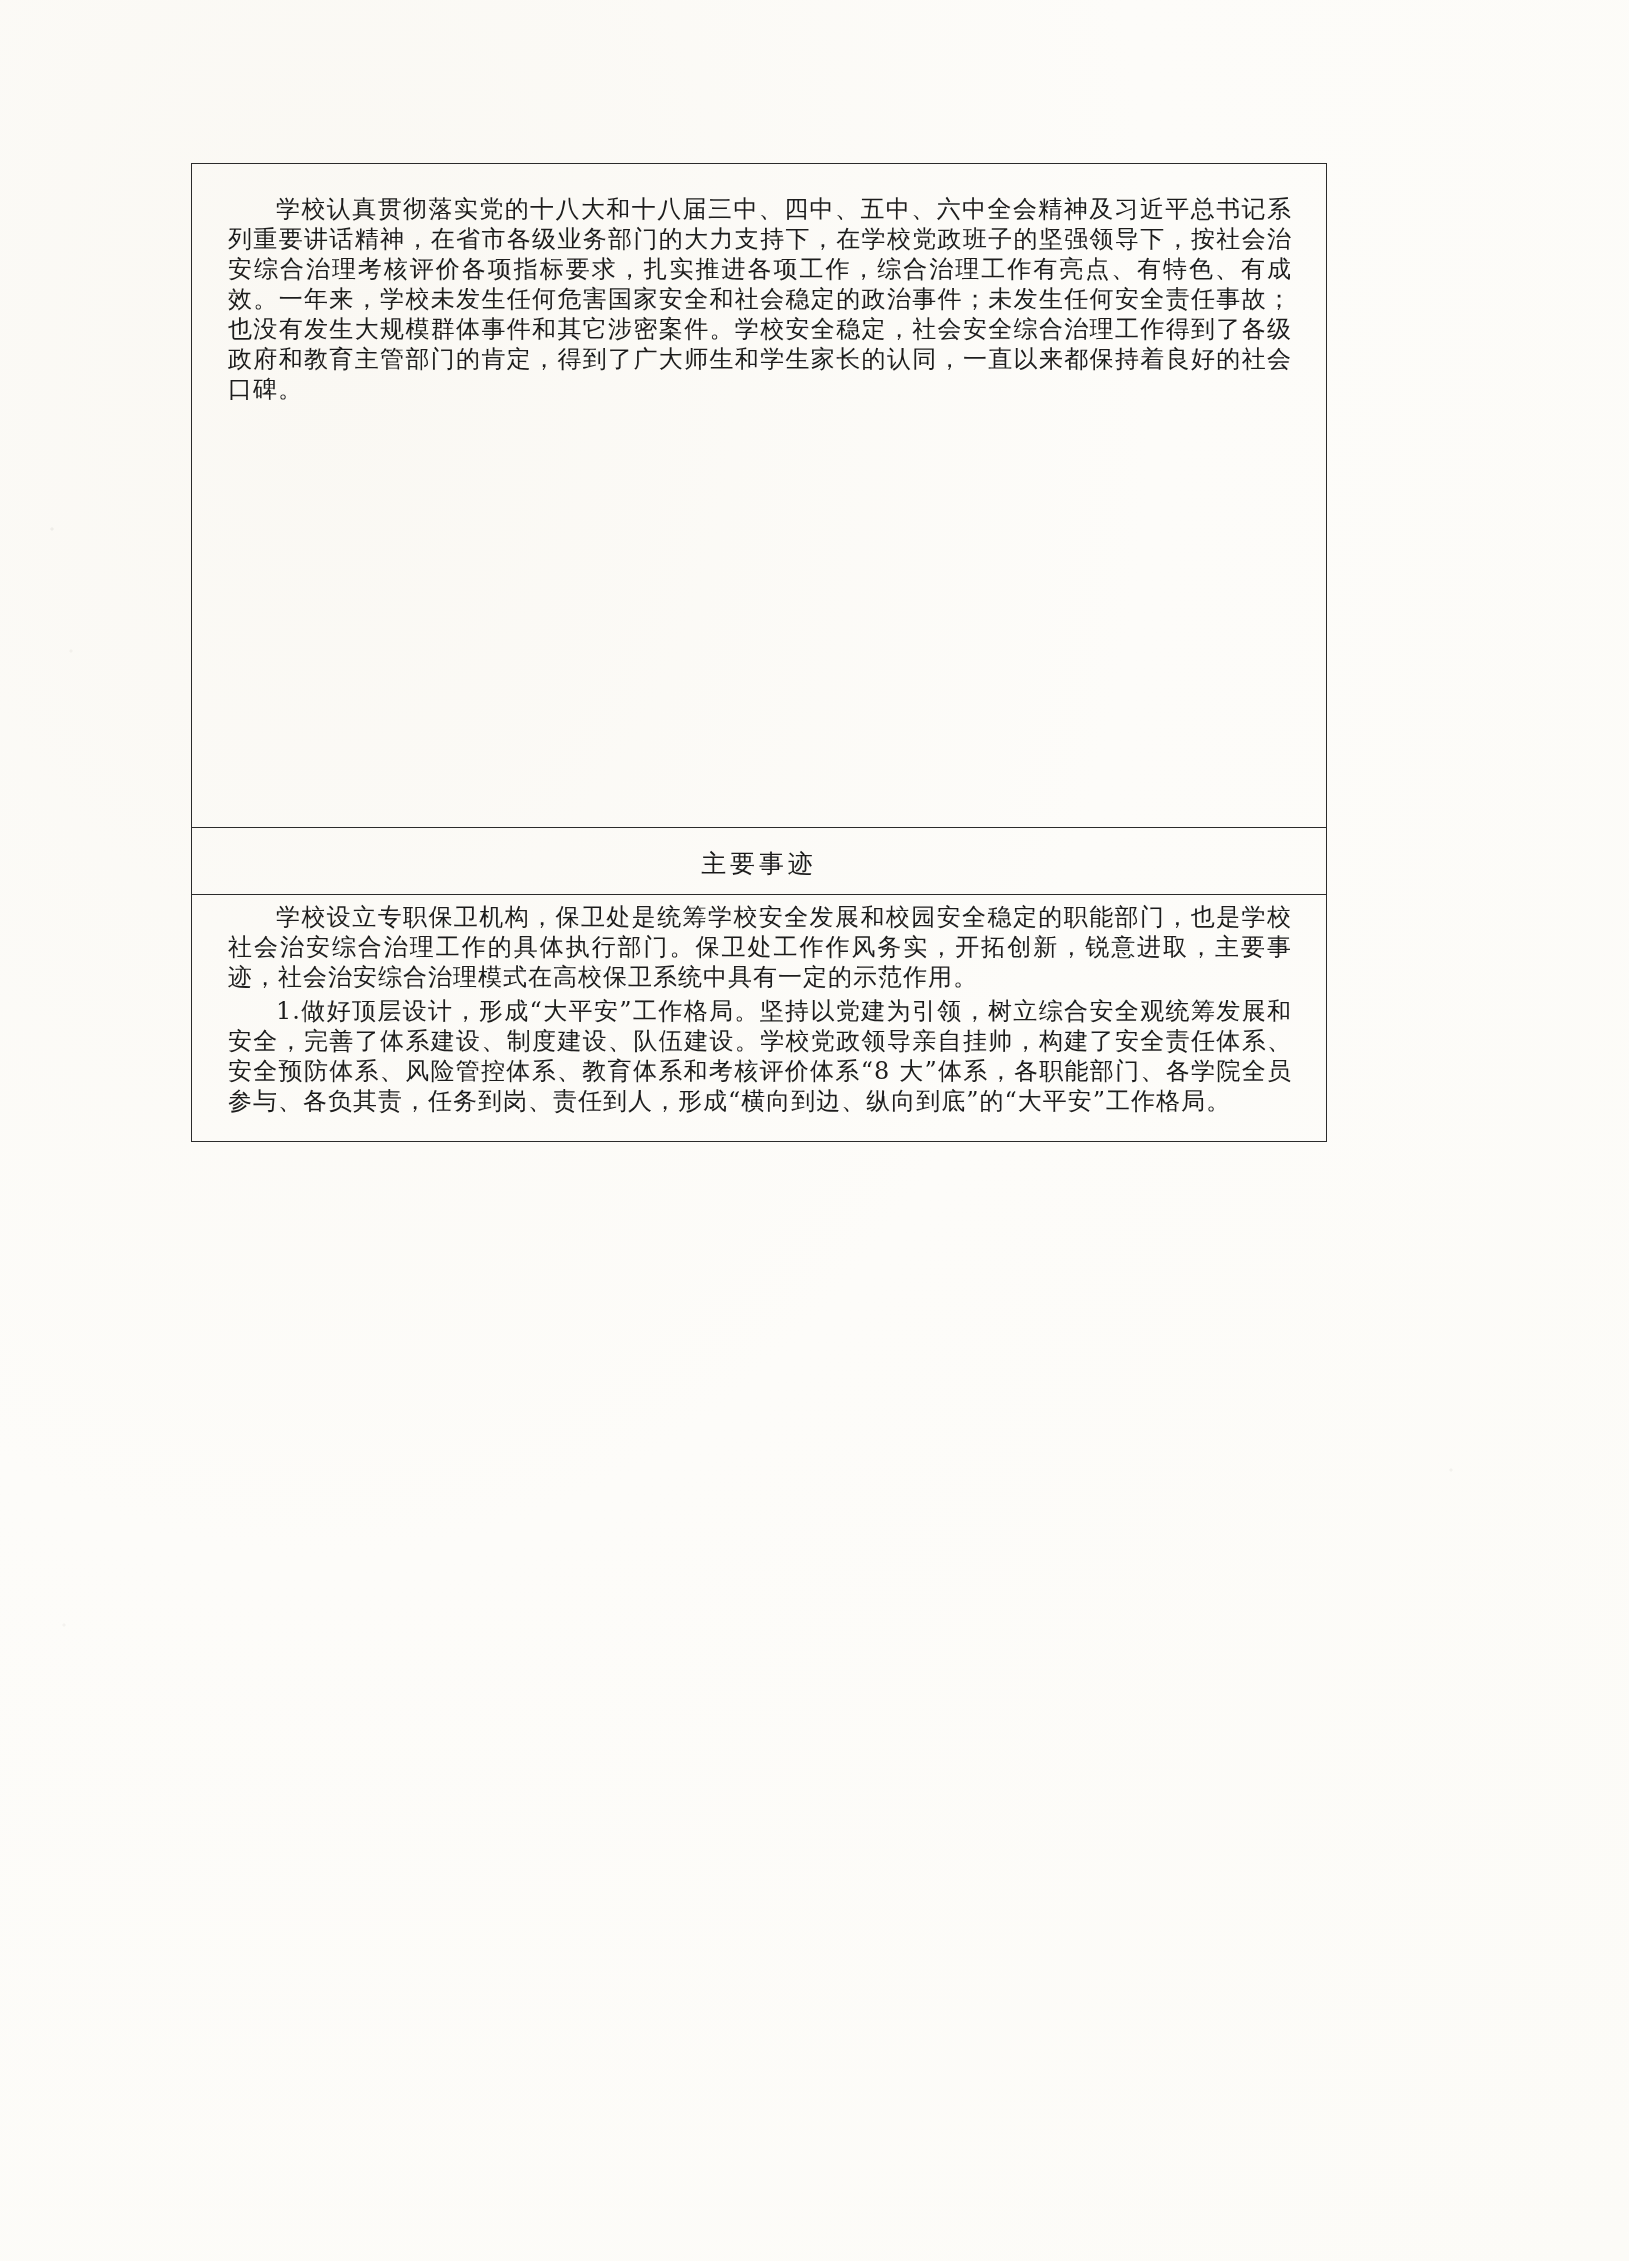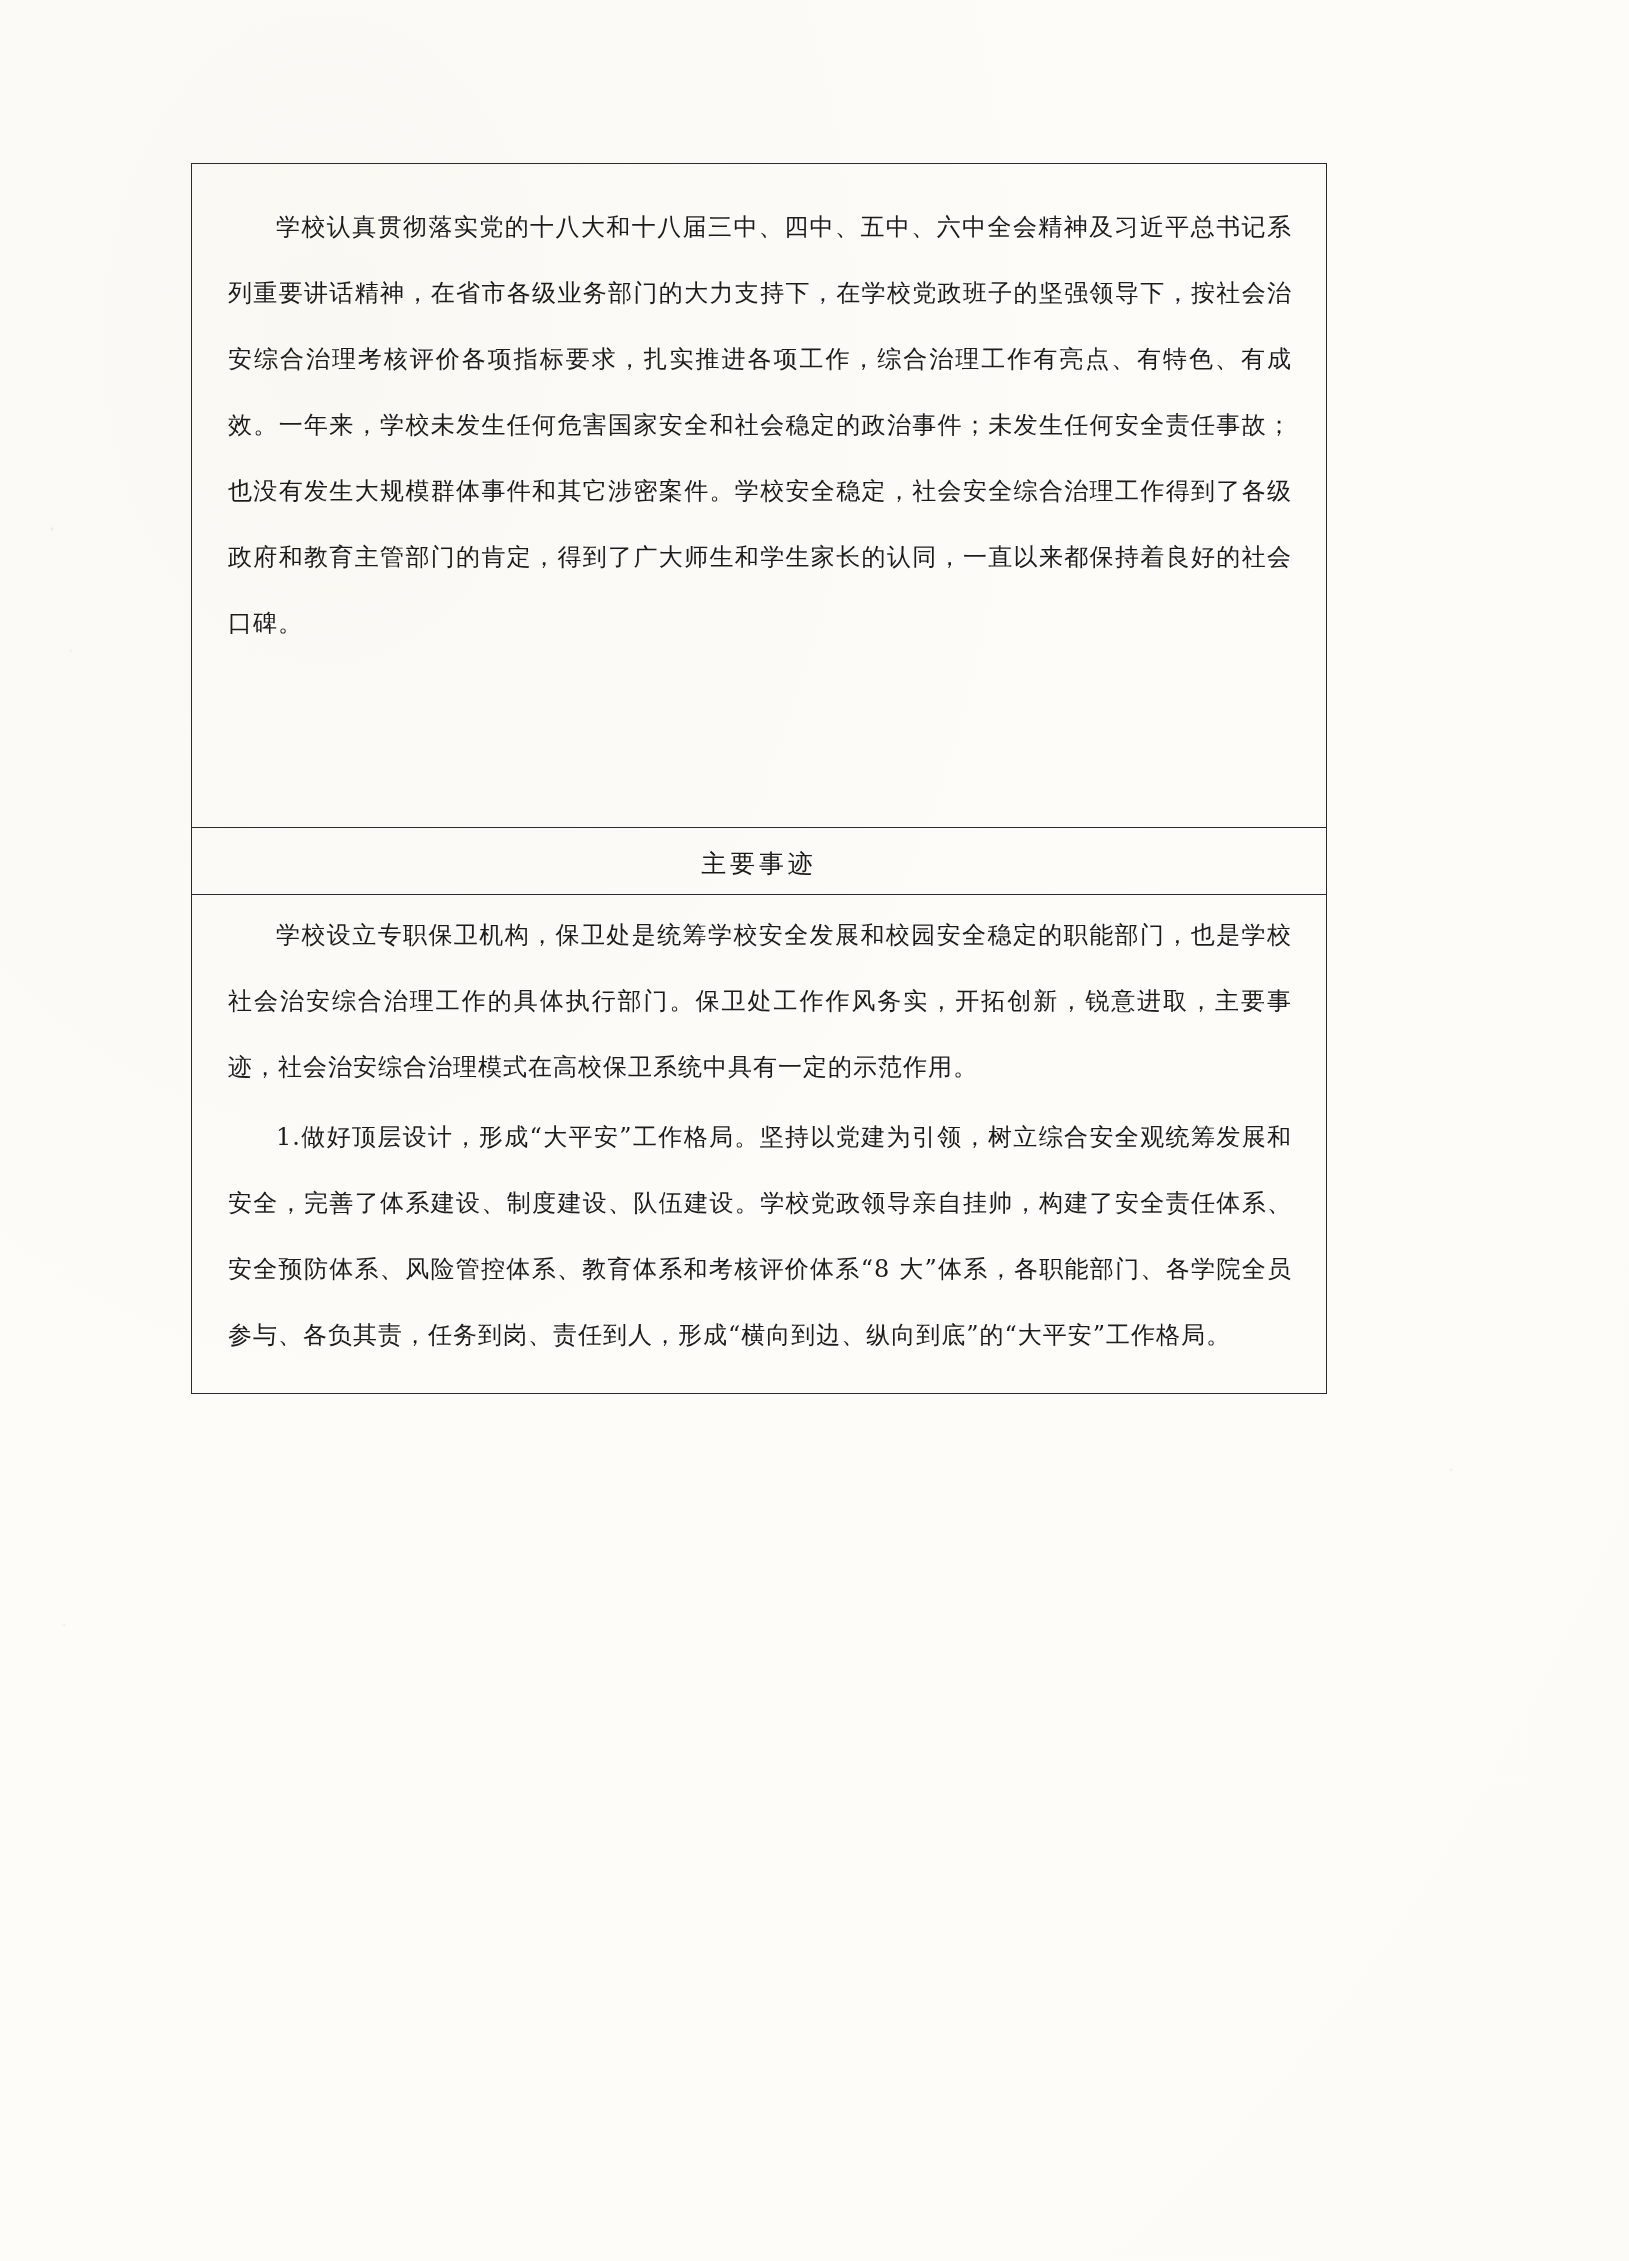--- a/index.html
+++ b/index.html
@@ -56,21 +56,21 @@
   .section-body {
     padding: 30px 34px 26px 36px;
     box-sizing: border-box;
   }
 
   .body-1 { min-height: 664px; border-bottom: 1.9px solid #2b2b2b; }
 
   p.para {
     margin: 0 0 3.9px 0;
     font-size: 24px;
-    line-height: 66px;
+    line-height: 30px;
     color: #1c1c1c;
     text-indent: 48px;
     text-align: justify;
     letter-spacing: 1px;
     word-break: break-all;
   }
 
   p.para.tight { margin-bottom: 0; }
 
   .section-header.second {

